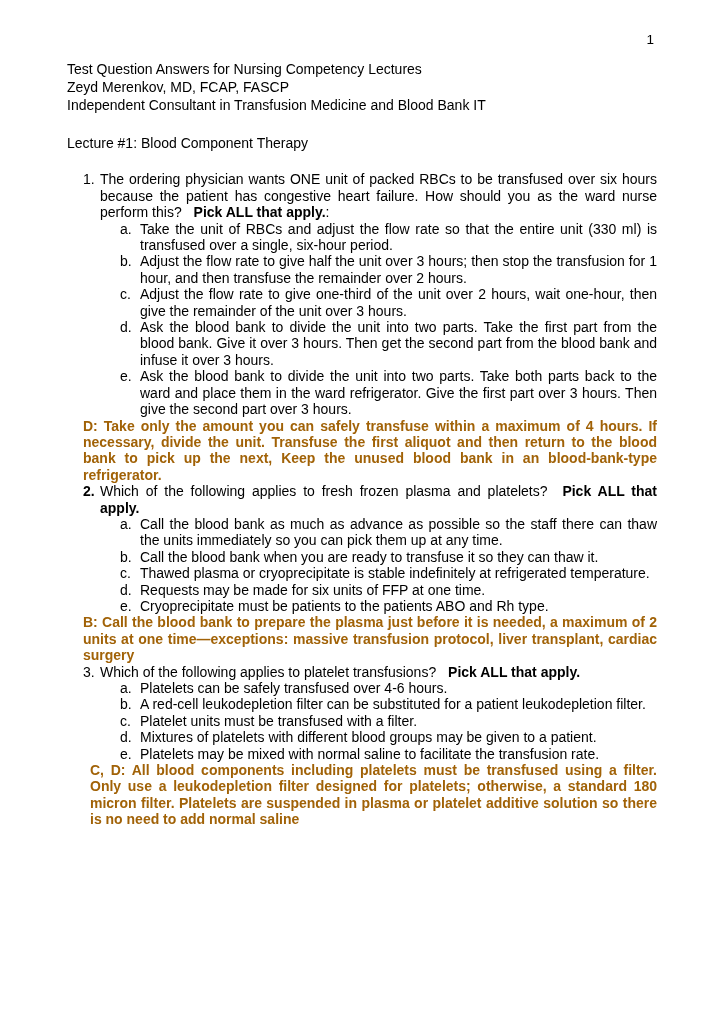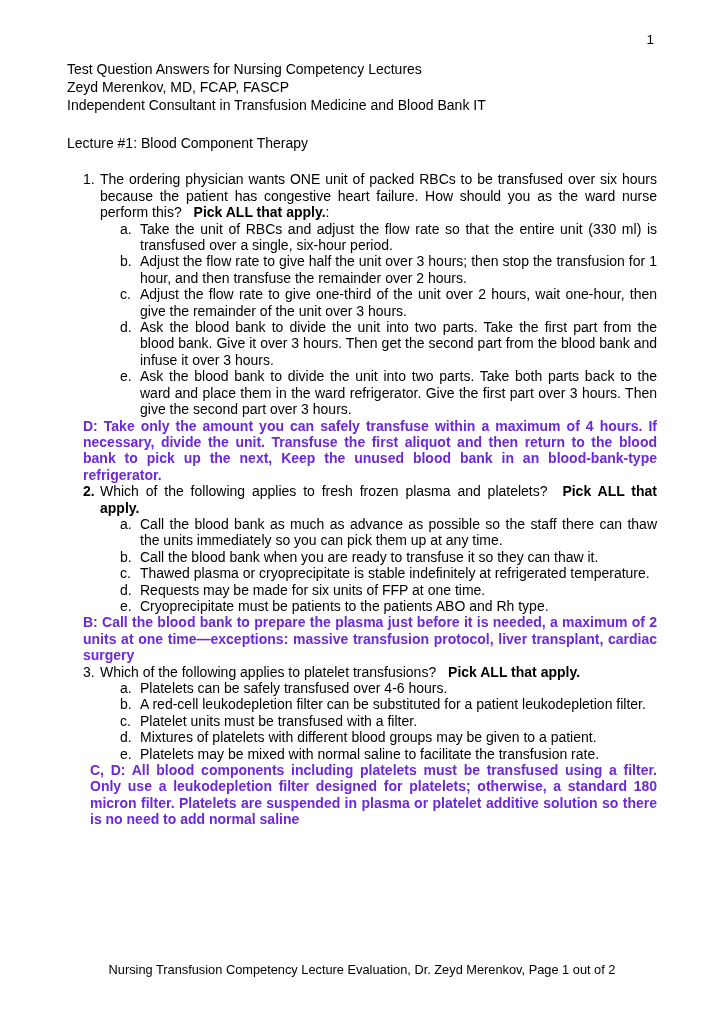--- a/index.html
+++ b/index.html
@@ -46,21 +46,21 @@
   .q-num.num-bold { font-weight: bold; }
   .opt-para {
     position: relative;
     padding-left: 73px;
     text-align: justify;
   }
   .opt-letter { position: absolute; left: 53px; top: 0; }
   .answer-para {
     margin-left: 16px;
     font-weight: bold;
-    color: #6d28d9;
+    color: #a16207;
     text-align: justify;
   }
   .answer-para.answer-indent { margin-left: 23px; }
   .bold { font-weight: bold; padding-left: 8px; }
   .footer {
     position: absolute;
     top: 962px;
     left: 0;
     width: 100%;
     text-align: center;
@@ -149,15 +149,14 @@
         </div>
         <div class="opt-para">
           <span class="opt-letter">e.</span><span>Platelets may be mixed with normal saline to facilitate the transfusion rate.</span>
         </div>
         <div class="answer-para answer-indent">C, D:  All blood components including platelets must be transfused using a filter.  Only use a leukodepletion filter designed for platelets;  otherwise, a standard 180 micron filter.  Platelets are suspended in plasma or platelet additive solution so there is no need to add normal saline</div>
       </div>
 
     </div>
   </div>
 
-  <div class="footer">Nursing Transfusion Competency Lecture Evaluation, Dr. Zeyd Merenkov, Page 1 out of 2</div>
 
 </div>
 
 </body></html>

